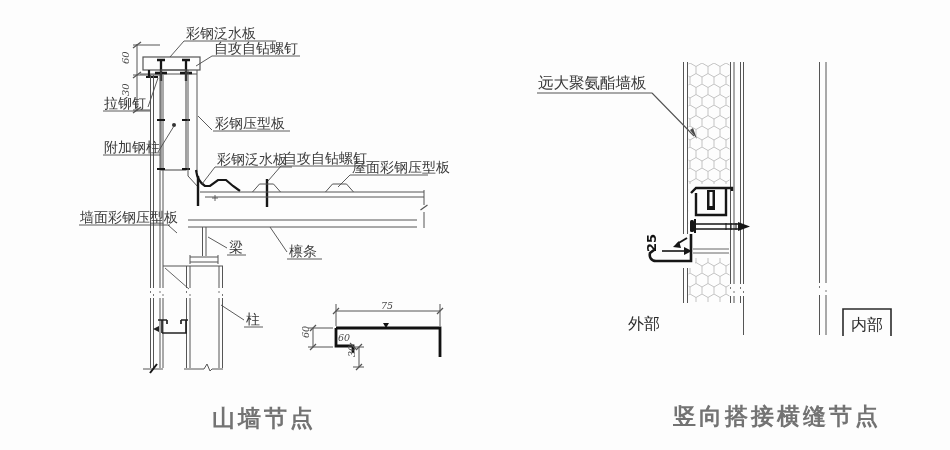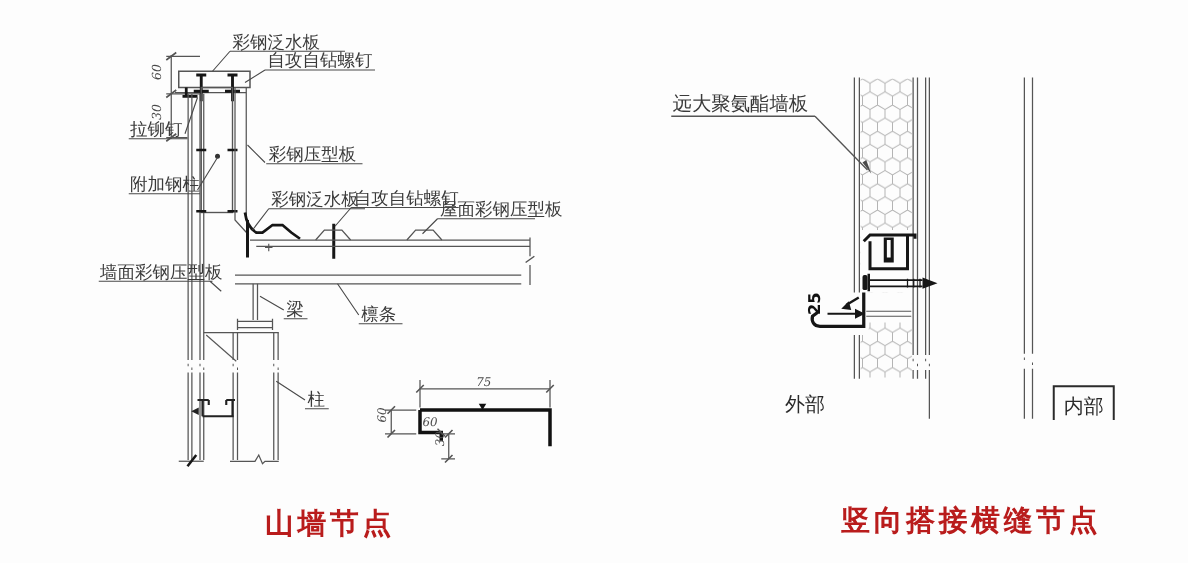--- a/index.html
+++ b/index.html
@@ -5,21 +5,21 @@
   html,body{margin:0;padding:0;background:#fdfdfd;}
   .stage{position:relative;width:950px;height:450px;background:#fdfdfd;overflow:hidden;
          font-family:"Liberation Sans","DejaVu Sans",sans-serif;}
   svg{position:absolute;left:0;top:0;}
   .cad-label{font-size:14px;fill:#3a3a3a;}
   .cad-label-lg{font-size:15.5px;fill:#3a3a3a;}
   .zone-label{font-size:16px;fill:#2b2b2b;}
   .dim-text{font-size:10px;font-style:italic;fill:#4a4a4a;font-family:"DejaVu Serif","Liberation Serif",serif;}
   .dim-text-sm{font-size:9.5px;font-style:italic;fill:#4a4a4a;font-family:"DejaVu Serif","Liberation Serif",serif;}
   .dim-bold{font-size:13px;font-weight:bold;fill:#111;font-family:"DejaVu Sans",sans-serif;}
-  .title{position:absolute;color:#b91c1c;font-size:23px;font-weight:bold;letter-spacing:3px;}
+  .title{position:absolute;color:#737373;font-size:23px;font-weight:bold;letter-spacing:3px;}
   .t-left{left:212px;top:403px;}
   .t-right{left:630px;top:401px;margin-left:43px;}
 </style>
 </head>
 <body>
 
 <div class="stage">
 
 <svg width="950" height="450" viewBox="0 0 950 450">
   <defs>

